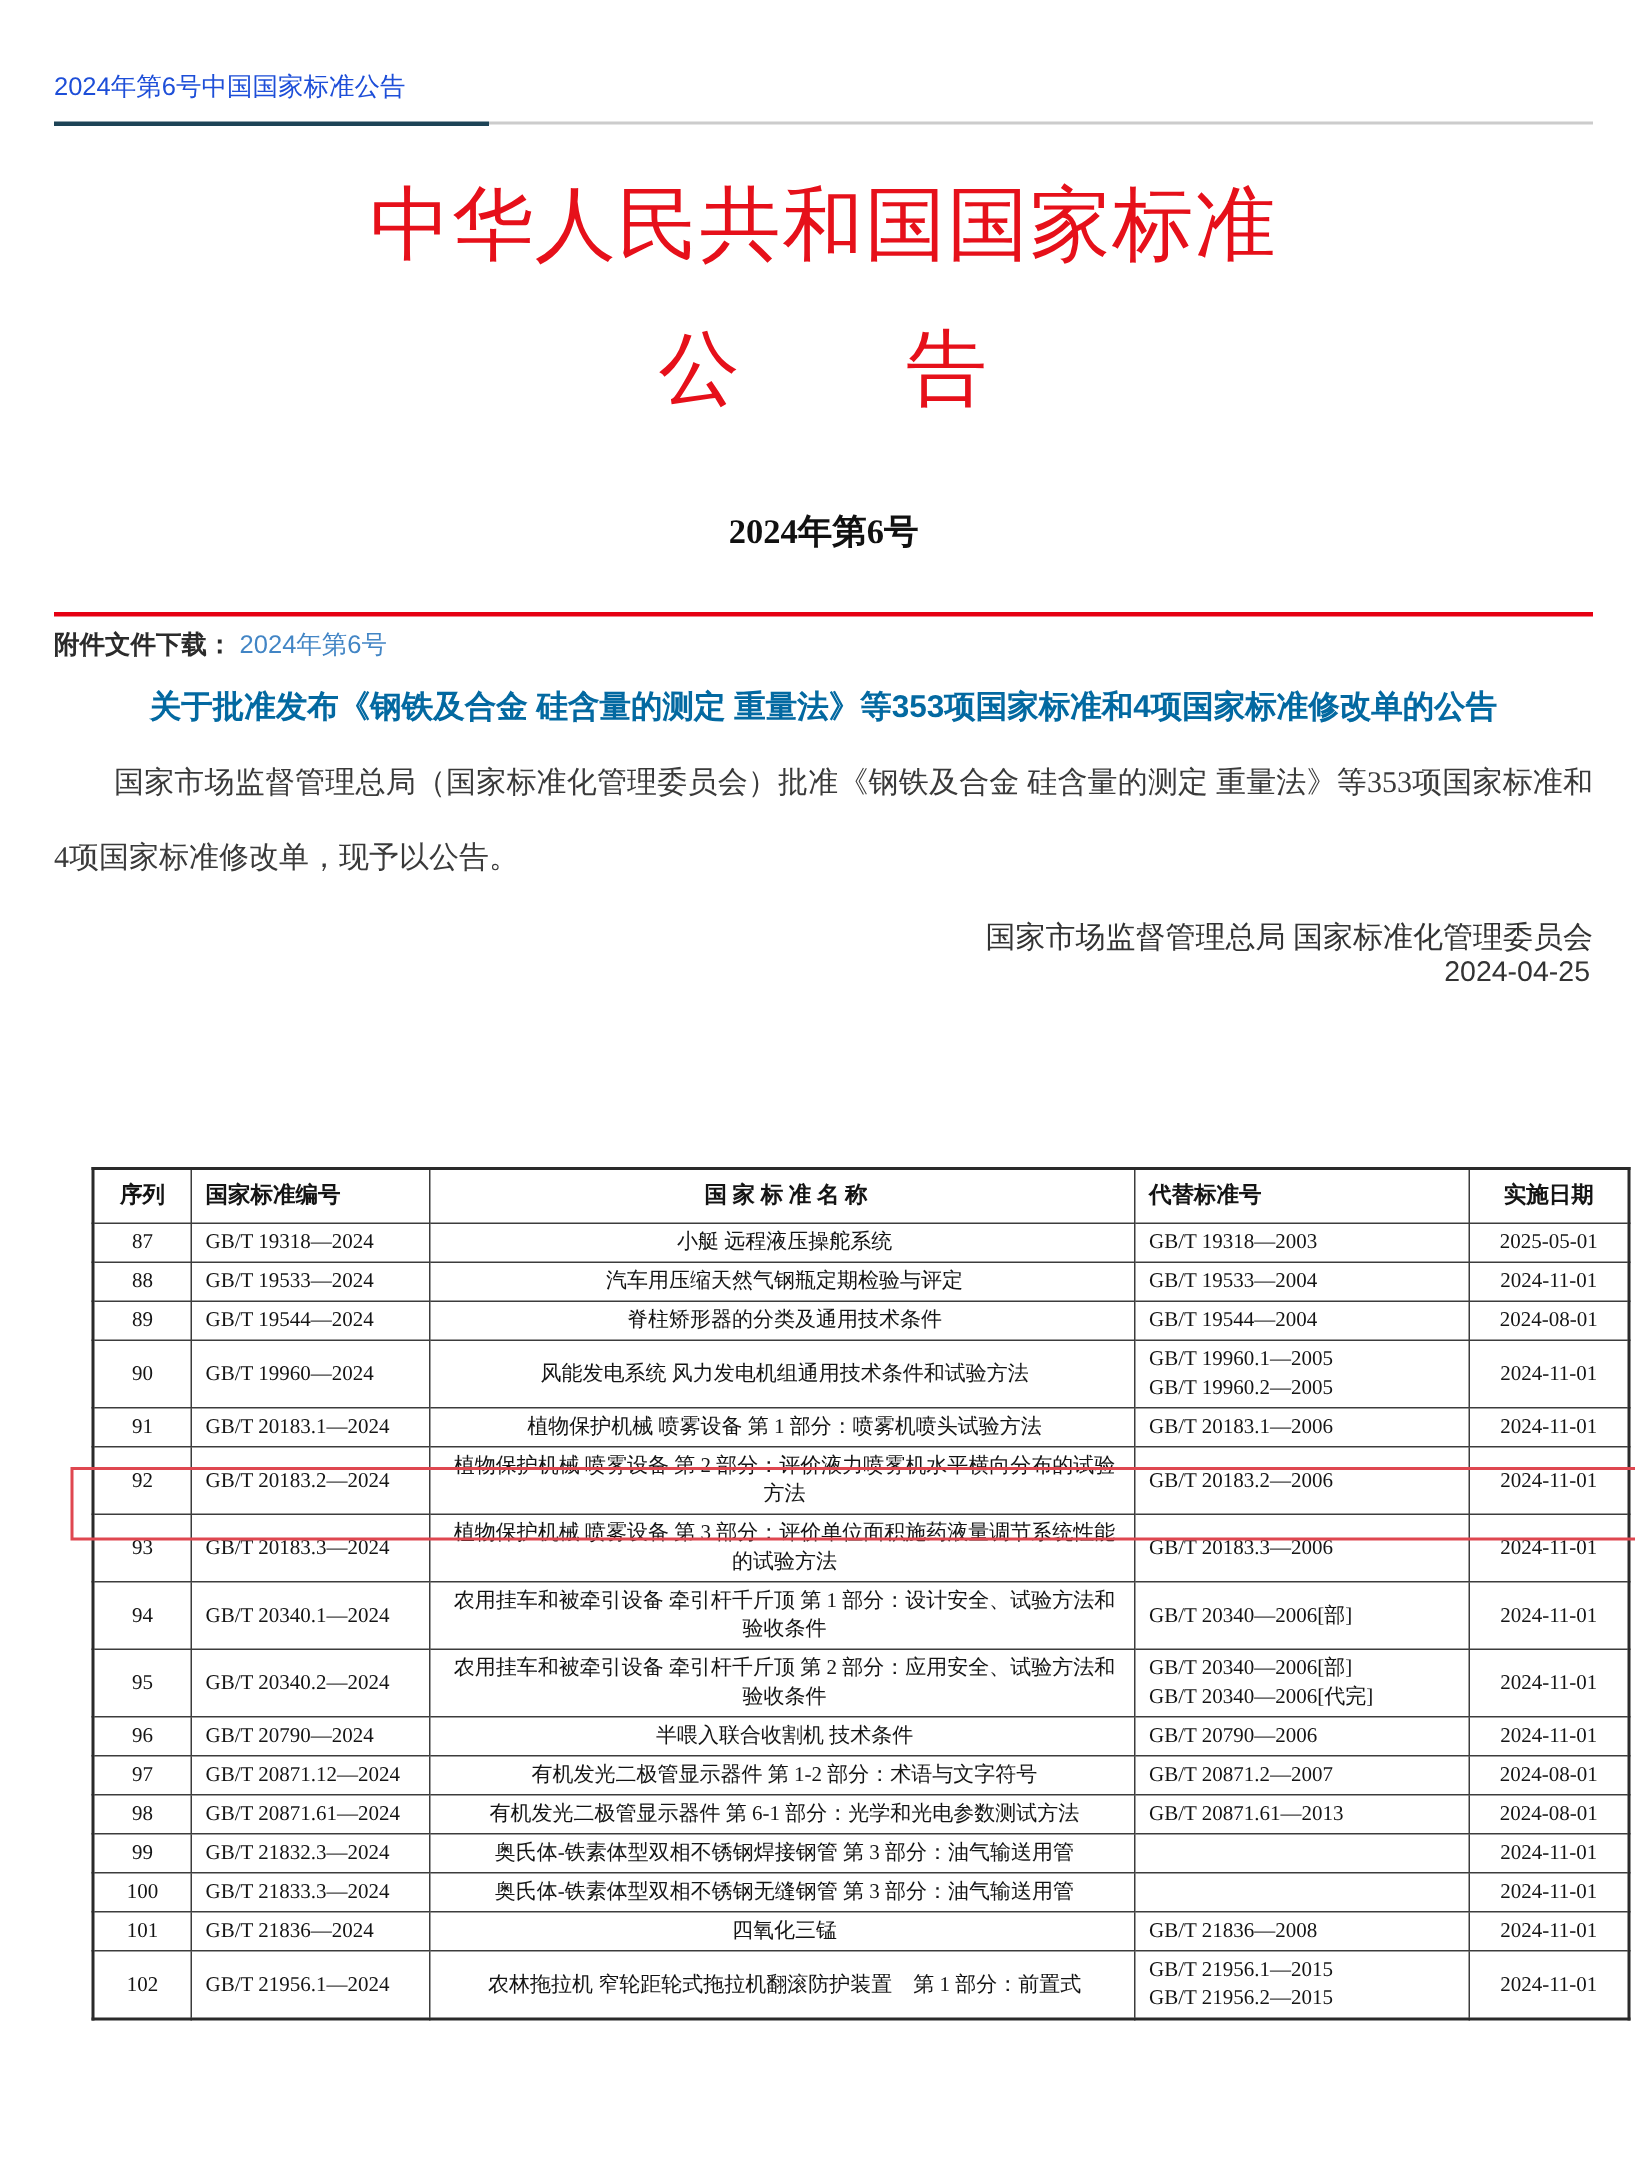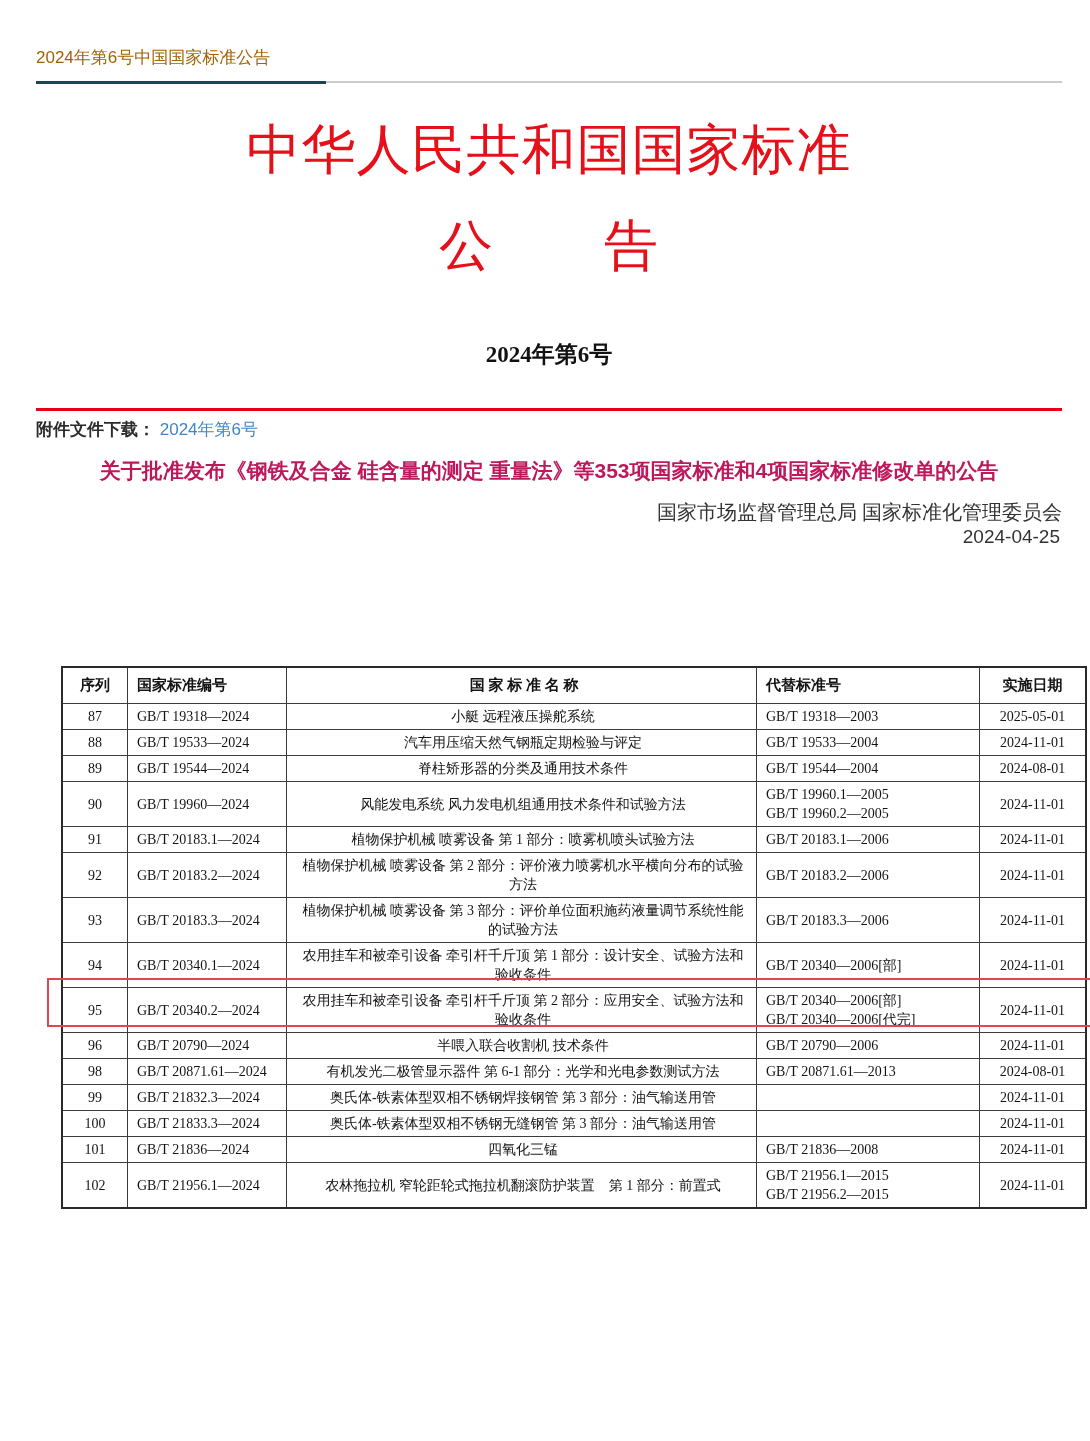--- a/index.html
+++ b/index.html
@@ -6,21 +6,21 @@
   body{
     width:1090px;height:1441px;overflow:hidden;background:#ffffff;
     font-family:"Liberation Serif","DejaVu Serif",serif;color:#1a1a1a;
     position:relative;
   }
   .page{padding:0 28px 0 36px;}
 
   
   .breadcrumb{
     margin-top:46px;font-family:"Liberation Sans","DejaVu Sans",sans-serif;
-    font-size:17px;color:#a16207;
+    font-size:17px;color:#1d4ed8;
   }
   .header-rule{margin-top:12px;display:flex;align-items:flex-start;height:4px;}
   .rule-dark{width:290px;height:3px;background:#1d4356;}
   .rule-light{flex:1;height:2px;background:#cccccc;}
 
   
   .doc-title{
     margin:34px 0 0 0;text-align:center;font-weight:normal;
     font-size:54px;line-height:62px;color:#e6101a;letter-spacing:1px;
   }
@@ -34,21 +34,21 @@
   .attachment{
     margin-top:7px;font-family:"Liberation Sans","DejaVu Sans",sans-serif;
     font-size:17px;color:#333;
   }
   .attach-label{font-weight:bold;color:#2b2b2b;}
   .attach-link{color:#4285c5;text-decoration:none;cursor:pointer;}
 
   .notice-heading{
     margin:16px 0 0 0;text-align:center;
     font-family:"Liberation Sans","DejaVu Sans",sans-serif;
-    font-size:21px;font-weight:bold;color:#be185d;
+    font-size:21px;font-weight:bold;color:#0369a1;
   }
   .notice-body{
     margin:12px 0 0 0;font-size:20px;line-height:50px;color:#3a3a3a;
     text-align:justify;text-indent:2em;
   }
   .signature{margin-top:14px;text-align:right;font-size:20px;color:#333;}
   .sign-date{
     text-align:right;font-size:19px;color:#333;
     font-family:"Liberation Sans","DejaVu Sans",sans-serif;padding-right:2px;
   }
@@ -92,20 +92,21 @@
   <div class="issue">2024年第6号</div>
 
   <div class="red-rule"></div>
 
   <div class="attachment">
     <span class="attach-label">附件文件下载：</span>
     <a class="attach-link">2024年第6号</a>
   </div>
 
   <h2 class="notice-heading">关于批准发布《钢铁及合金 硅含量的测定 重量法》等353项国家标准和4项国家标准修改单的公告</h2>
+  <p class="notice-body">国家市场监督管理总局（国家标准化管理委员会）批准《钢铁及合金 硅含量的测定 重量法》等353项国家标准和4项国家标准修改单，现予以公告。</p>
   <div class="signature">国家市场监督管理总局 国家标准化管理委员会</div>
   <div class="sign-date">2024-04-25</div>
 
   <div class="table-wrap">
     <table class="standards">
       <thead>
         <tr>
           <th class="c-seq">序列</th>
           <th class="c-code">国家标准编号</th>
           <th class="c-name">国  家  标  准  名  称</th>
@@ -200,20 +201,29 @@
           <tr>
     <td class="c-seq">96</td>
     <td class="c-code">GB/T 20790—2024</td>
     <td class="c-name">半喂入联合收割机 技术条件</td>
     <td class="c-rep">
               <div>GB/T 20790—2006</div>
             </td>
     <td class="c-date">2024-11-01</td>
   </tr>
           <tr>
+    <td class="c-seq">97</td>
+    <td class="c-code">GB/T 20871.12—2024</td>
+    <td class="c-name">有机发光二极管显示器件 第 1-2 部分：术语与文字符号</td>
+    <td class="c-rep">
+              <div>GB/T 20871.2—2007</div>
+            </td>
+    <td class="c-date">2024-08-01</td>
+  </tr>
+          <tr>
     <td class="c-seq">98</td>
     <td class="c-code">GB/T 20871.61—2024</td>
     <td class="c-name">有机发光二极管显示器件 第 6-1 部分：光学和光电参数测试方法</td>
     <td class="c-rep">
               <div>GB/T 20871.61—2013</div>
             </td>
     <td class="c-date">2024-08-01</td>
   </tr>
           <tr>
     <td class="c-seq">99</td>

